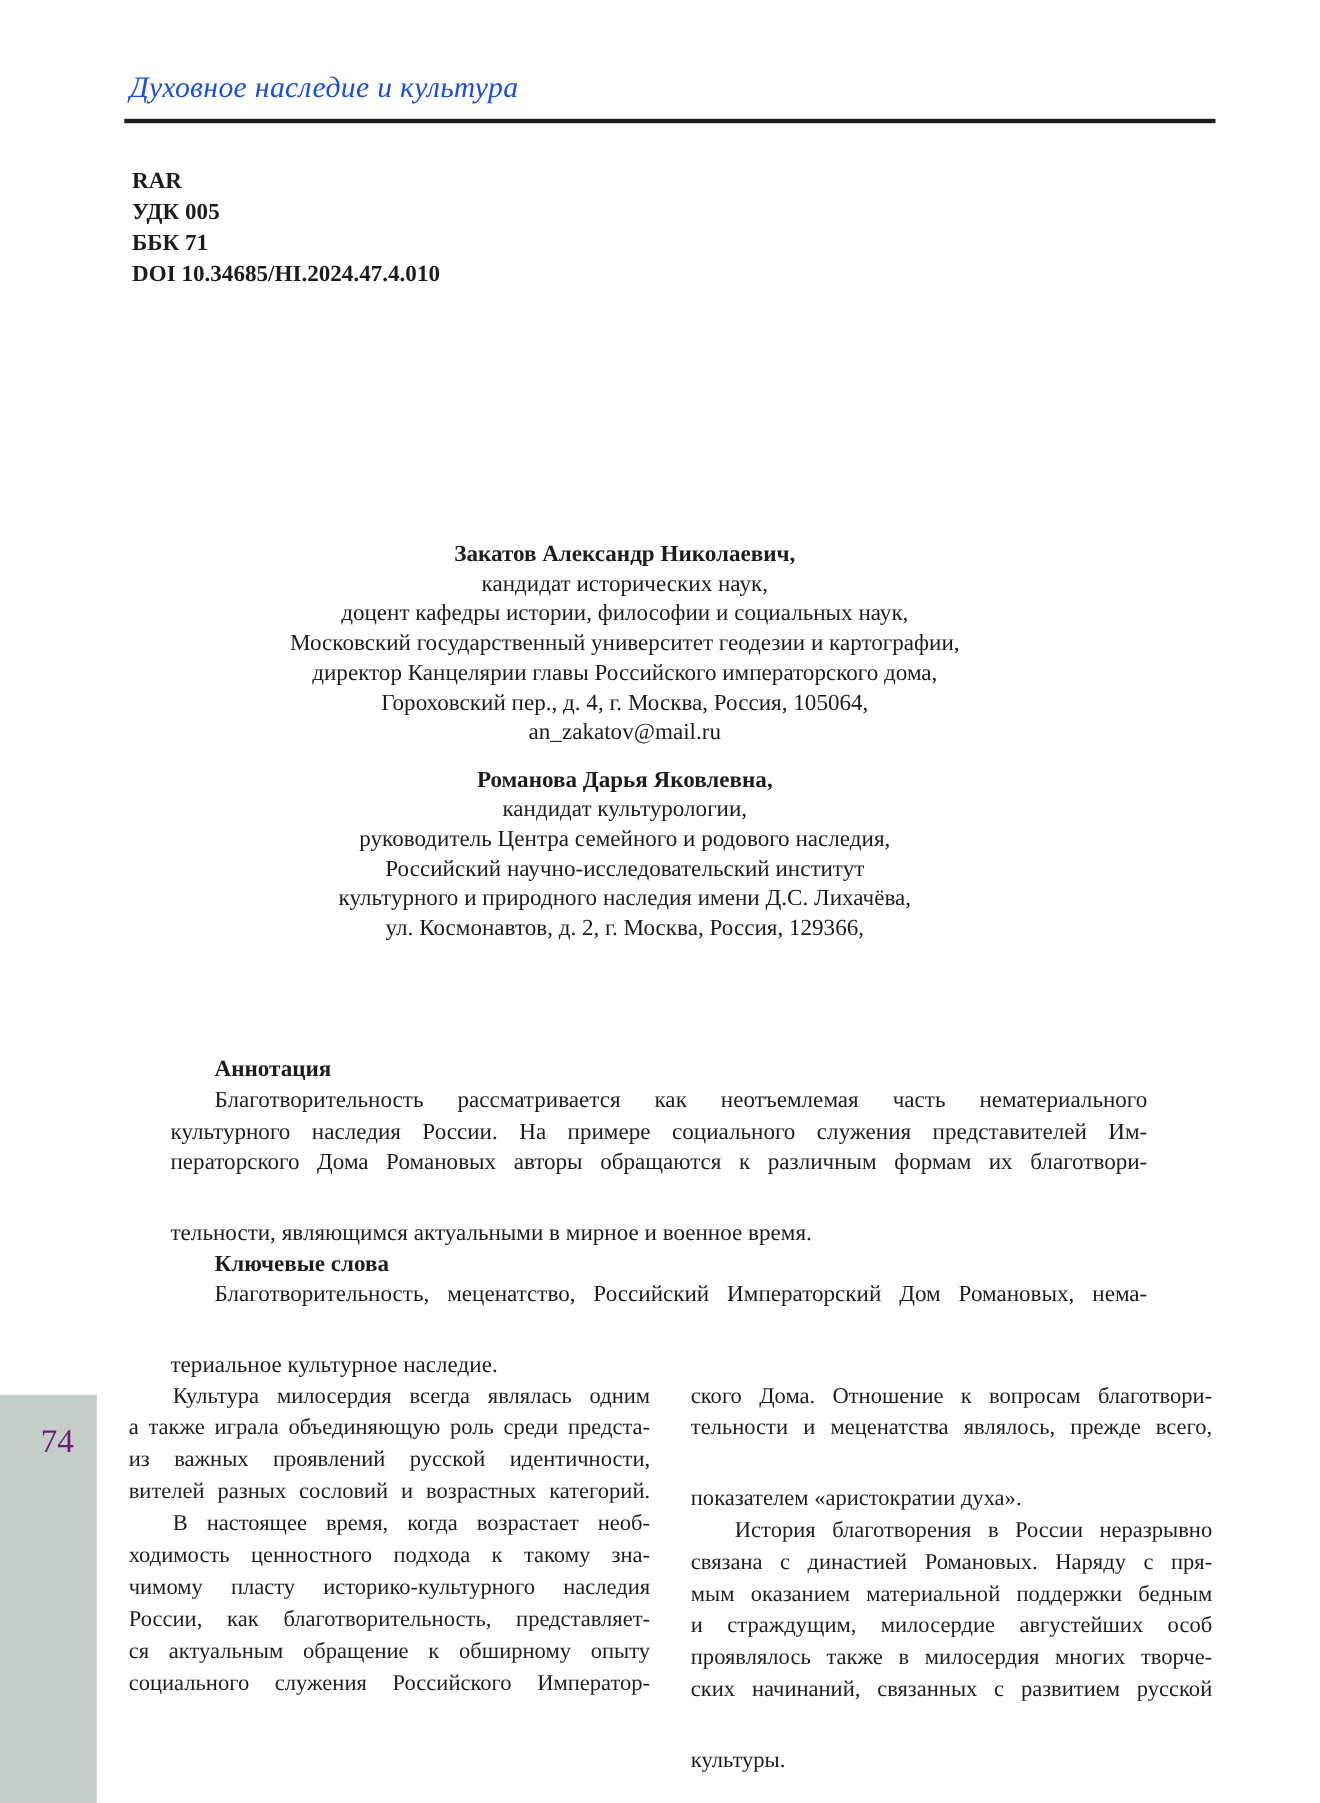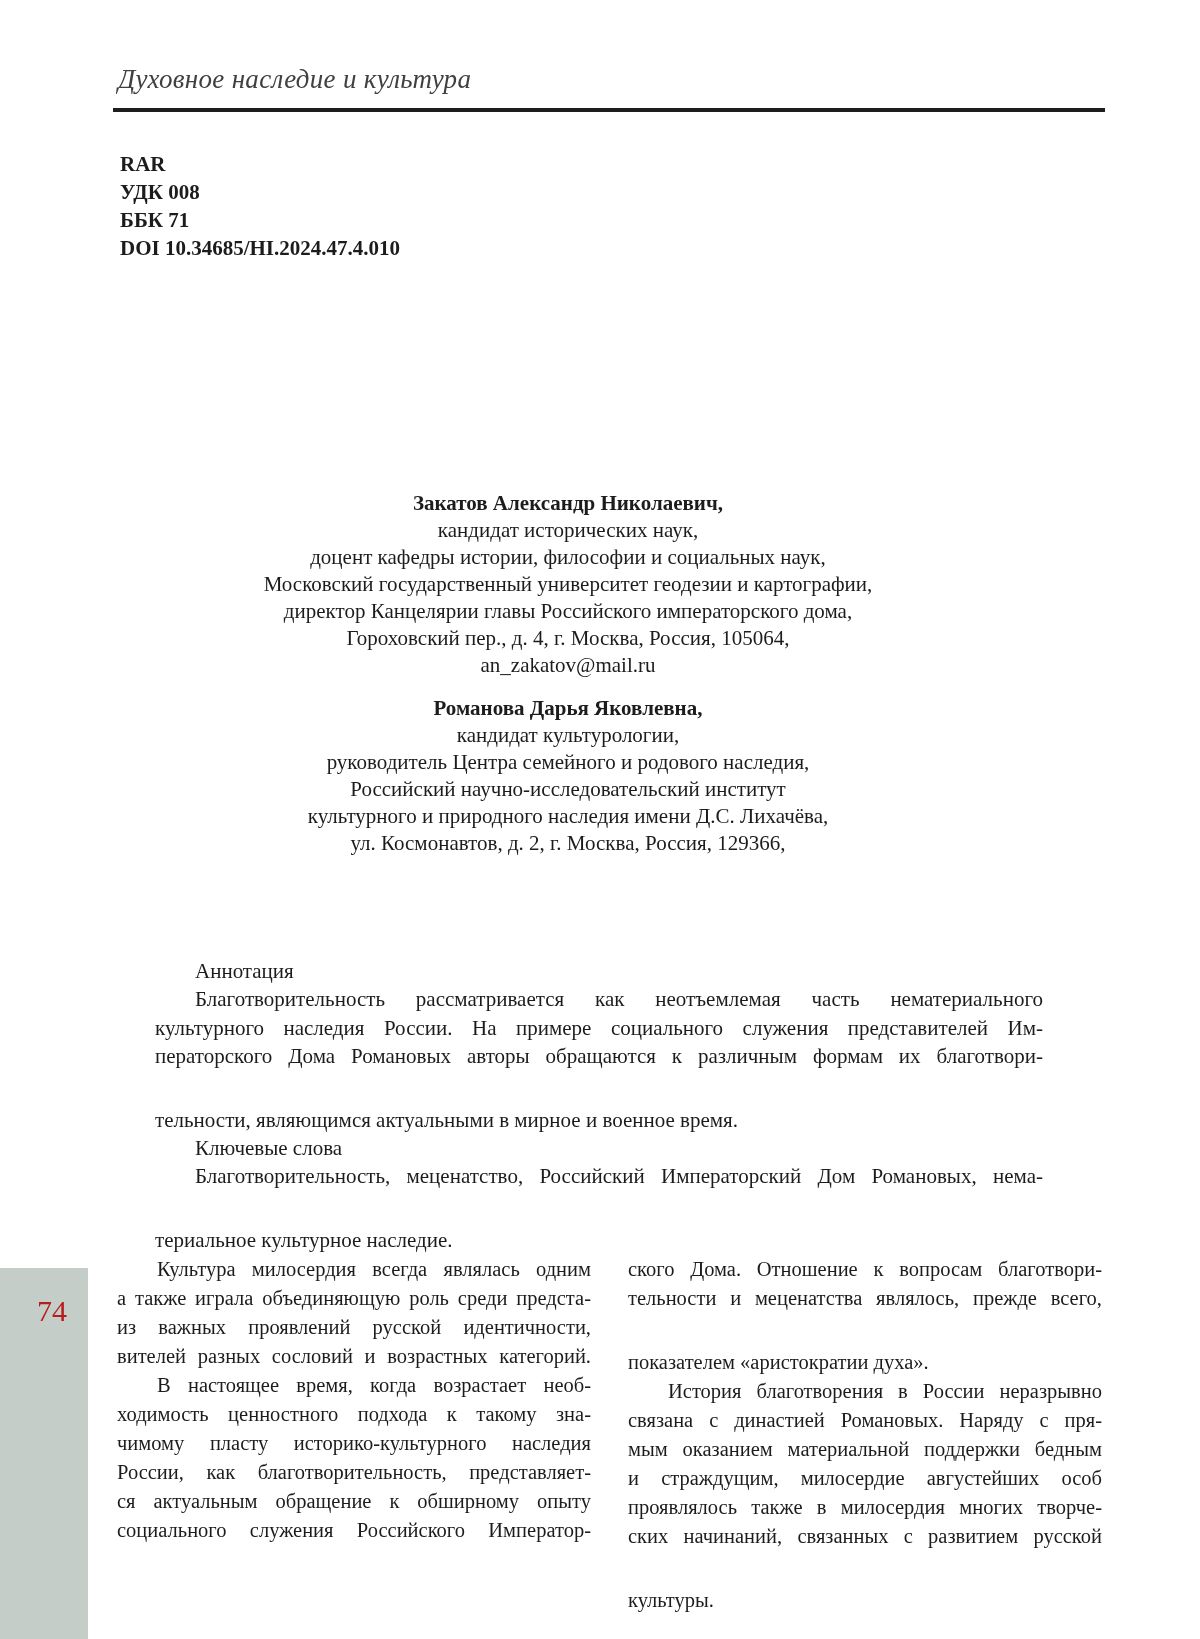--- a/index.html
+++ b/index.html
@@ -10,21 +10,21 @@
   }
   html,body{margin:0;padding:0;background:#ffffff;}
   .page{
     position:relative;width:1200px;height:1639px;background:#ffffff;
     font-family:"Liberation Serif","DejaVu Serif",serif;color:var(--ink);
     overflow:hidden;
   }
   
   .running-head{
     position:absolute;left:118px;top:64px;font-style:italic;font-size:27px;
-    letter-spacing:0.3px;color:#404040;
+    letter-spacing:0.3px;color:#1d4ed8;
   }
   .header-rule{
     position:absolute;left:113px;top:108px;width:992px;height:4px;background:var(--rule);
   }
   
   .meta{
     position:absolute;left:120px;top:150px;font-weight:bold;font-size:21px;line-height:28px;
   }
   
   .title{
@@ -37,51 +37,51 @@
     position:absolute;left:100px;top:490px;width:936px;text-align:center;
     font-size:21px;line-height:27px;
   }
   .author + .author{margin-top:16px;}
   .author-name{font-weight:bold;}
   
   .abstract{
     position:absolute;left:155px;top:957px;width:888px;
     font-size:21px;line-height:28.4px;
   }
-  .sec-head{font-weight:normal;text-indent:40px;}
+  .sec-head{font-weight:bold;text-indent:40px;}
   .jline{text-align:justify;text-align-last:justify;-moz-text-align-last:justify;}
   .jline.end{text-align-last:left;margin-top:35px;-moz-text-align-last:left;}
   .ind{text-indent:40px;}
   
   .columns{
     position:absolute;left:117px;top:1255px;width:986px;
     display:flex;gap:37px;font-size:20.5px;line-height:29px;
   }
   .col{width:474px;}
   
   .page-tab{
     position:absolute;left:0;top:1268px;width:88px;height:371px;
     background:var(--tab_color);
   }
   .page-num{
     margin-top:26px;padding-left:16px;text-align:center;
-    font-size:30px;color:#b91c1c;
+    font-size:30px;color:#701a75;
   }
 </style>
 </head>
 <body>
 
 <div class="page">
 
   <div class="running-head">Духовное наследие и культура</div>
   <div class="header-rule"></div>
 
   <div class="meta">
     <div>RAR</div>
-    <div>УДК 008</div>
+    <div>УДК 005</div>
     <div>ББК 71</div>
     <div>DOI 10.34685/HI.2024.47.4.010</div>
   </div>
 
 
   <div class="authors">
     <div class="author">
       <div class="author-name">Закатов Александр Николаевич,</div>
       <div>кандидат исторических наук,</div>
       <div>доцент кафедры истории, философии и социальных наук,</div>

